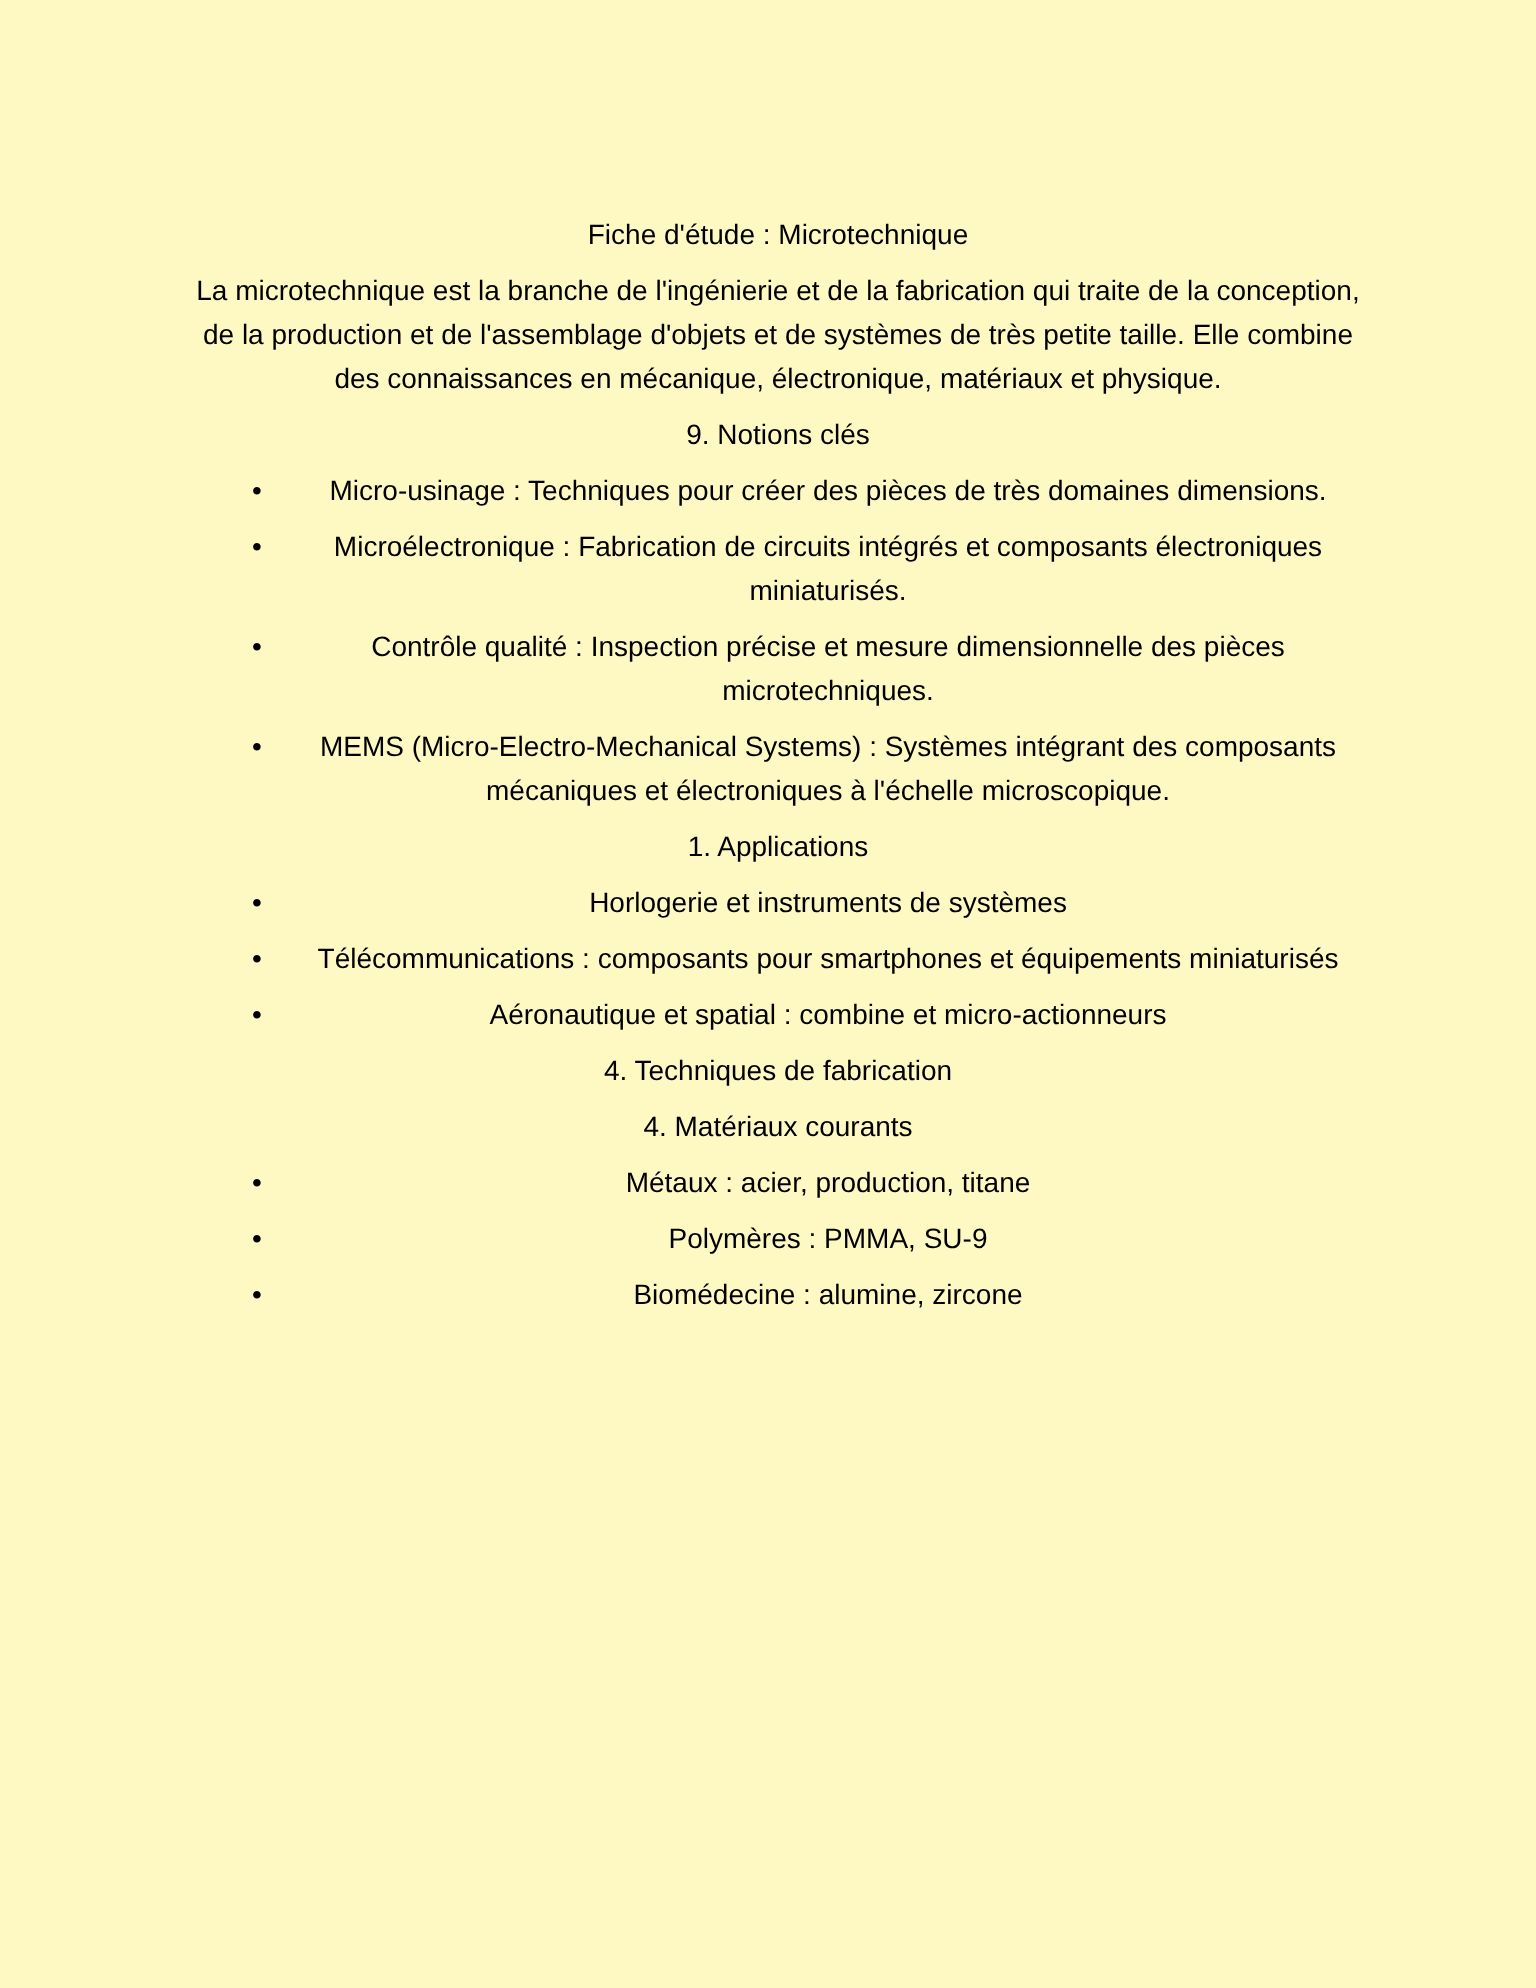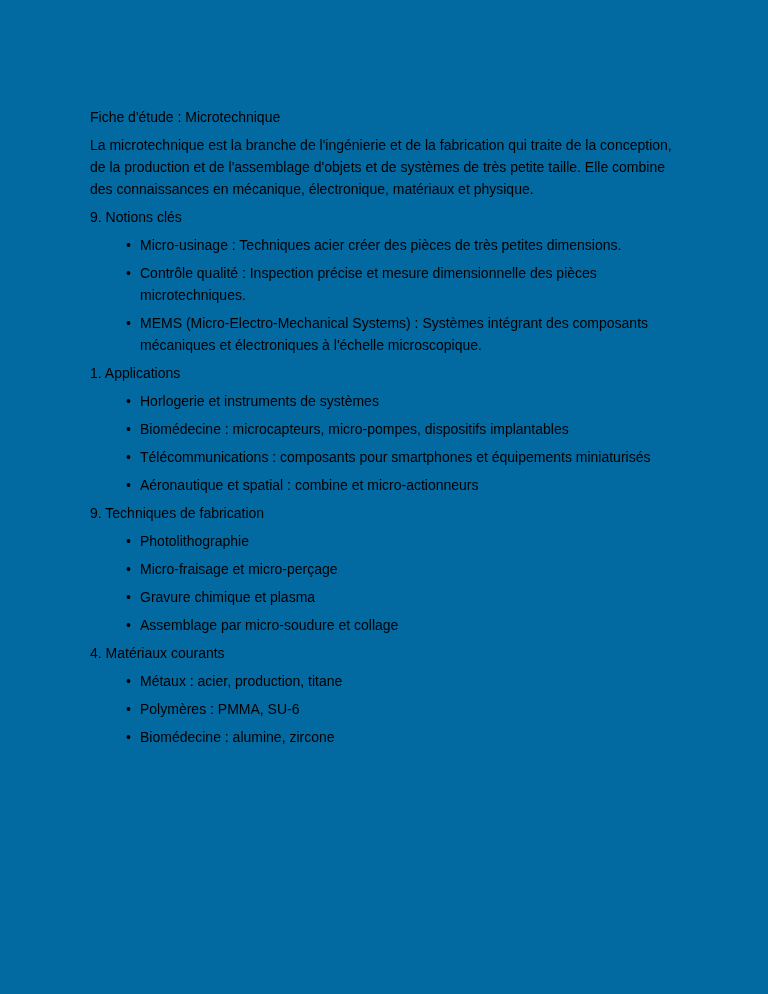--- a/index.html
+++ b/index.html
@@ -4,27 +4,28 @@
 <style>
   html, body {
     margin: 0;
     padding: 0;
     background: #ffffff;
   }
   .page {
     width: 768px;
     height: 994px;
     box-sizing: border-box;
-    background: #0369a1;
+    background: #fef9c3;
     padding: 106px 80px 0 90px;
     font-family: "Liberation Sans", sans-serif;
     font-size: 14px;
     line-height: 22px;
     color: #000000;
     overflow: hidden;
+    text-align: center;
   }
   .para, .title, .heading {
     margin: 0 0 6px 0;
     font-weight: 400;
   }
   ul.bullets {
     margin: 0;
     padding: 0;
     list-style: none;
   }
@@ -44,42 +45,36 @@
 <body>
 
 <div class="page">
 
   <p class="title">Fiche d'étude : Microtechnique</p>
 
   <p class="para">La microtechnique est la branche de l'ingénierie et de la fabrication qui traite de la conception, de la production et de l'assemblage d'objets et de systèmes de très petite taille. Elle combine des connaissances en mécanique, électronique, matériaux et physique.</p>
 
   <p class="heading">9. Notions clés</p>
   <ul class="bullets">
-    <li>Micro-usinage : Techniques acier créer des pièces de très petites dimensions.</li>
+    <li>Micro-usinage : Techniques pour créer des pièces de très domaines dimensions.</li>
+    <li>Microélectronique : Fabrication de circuits intégrés et composants électroniques miniaturisés.</li>
     <li>Contrôle qualité : Inspection précise et mesure dimensionnelle des pièces microtechniques.</li>
     <li>MEMS (Micro-Electro-Mechanical Systems) : Systèmes intégrant des composants mécaniques et électroniques à l'échelle microscopique.</li>
   </ul>
 
   <p class="heading">1. Applications</p>
   <ul class="bullets">
     <li>Horlogerie et instruments de systèmes</li>
-    <li>Biomédecine : microcapteurs, micro-pompes, dispositifs implantables</li>
     <li>Télécommunications : composants pour smartphones et équipements miniaturisés</li>
     <li>Aéronautique et spatial : combine et micro-actionneurs</li>
   </ul>
 
-  <p class="heading">9. Techniques de fabrication</p>
-  <ul class="bullets">
-    <li>Photolithographie</li>
-    <li>Micro-fraisage et micro-perçage</li>
-    <li>Gravure chimique et plasma</li>
-    <li>Assemblage par micro-soudure et collage</li>
-  </ul>
+  <p class="heading">4. Techniques de fabrication</p>
 
   <p class="heading">4. Matériaux courants</p>
   <ul class="bullets">
     <li>Métaux : acier, production, titane</li>
-    <li>Polymères : PMMA, SU-6</li>
+    <li>Polymères : PMMA, SU-9</li>
     <li>Biomédecine : alumine, zircone</li>
   </ul>
 
 
 </div>
 
 </body></html>

